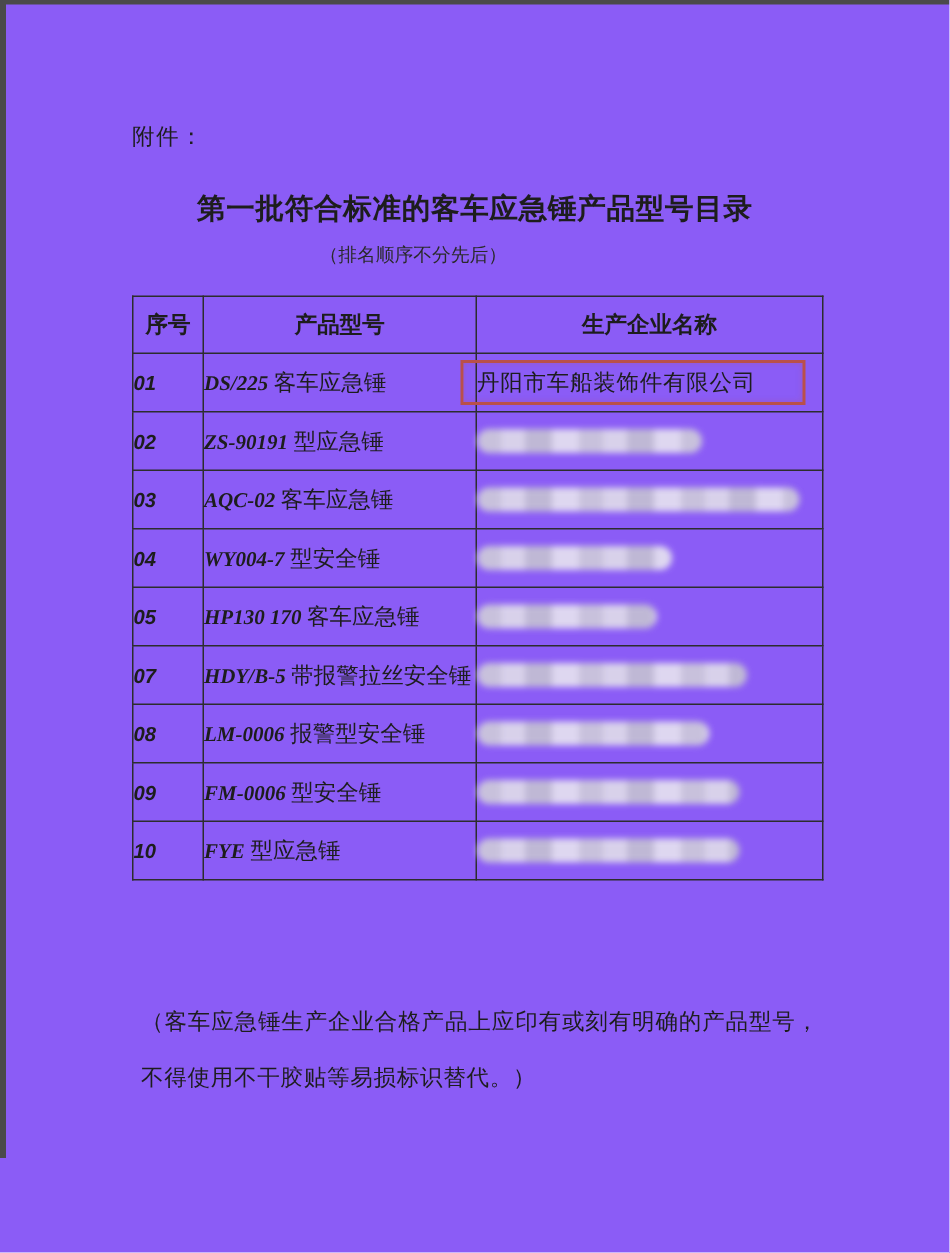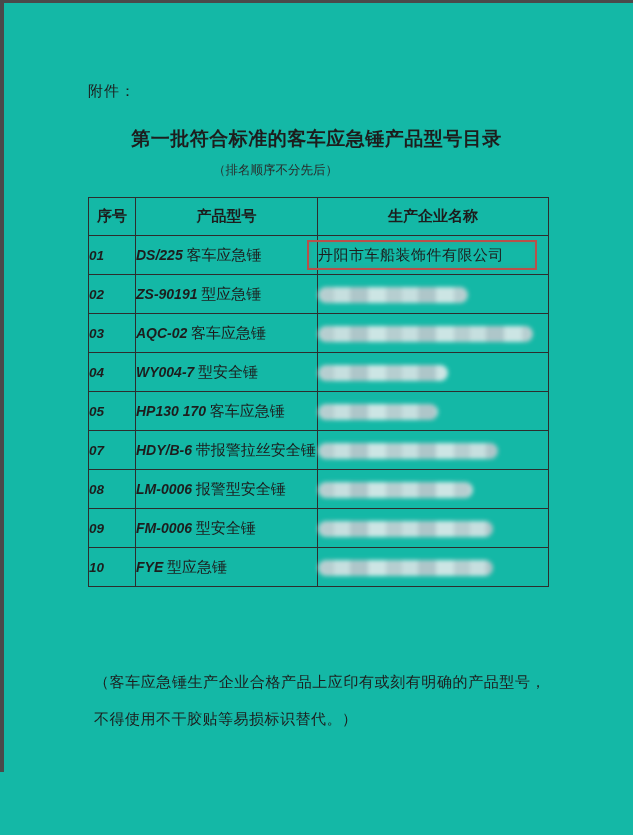--- a/index.html
+++ b/index.html
@@ -4,21 +4,21 @@
 <style>
   html, body {
     margin: 0;
     padding: 0;
     background: #ffffff;
   }
   .page {
     position: relative;
     width: 633px;
     height: 835px;
-    background: #14b8a6;
+    background: #8b5cf6;
     overflow: hidden;
     font-family: "Liberation Serif", serif;
     color: var(--ink, #1d1d1d);
   }
   .top-edge {
     position: absolute;
     top: 0; left: 0;
     width: 633px; height: 3px;
     background: var(--edge, #4a4a4a);
   }
@@ -79,21 +79,21 @@
     font-weight: bold;
     font-style: italic;
     font-size: 13.5px;
   }
   td.c-model {
     padding-left: 12px;
     font-size: 15px;
     white-space: nowrap;
   }
   .model-code {
-    font-family: Liberation Sans, sans-serif;
+    font-family: Liberation Serif, serif;
     font-weight: bold;
     font-style: italic;
     font-size: 14px;
   }
   td.c-company {
     position: relative;
     padding-left: 6px;
     font-size: 15px;
   }
   .company-text { letter-spacing: 0.5px; text-align: right; }
@@ -175,21 +175,21 @@
       <td class="c-model"><span class="model-code">WY004-7</span><span class="model-name"> 型安全锤</span></td>
       <td class="c-company"><span class="blur-blob" style="width: 130px;"></span></td>
     </tr>
         <tr>
       <td class="c-no"><span class="no">05</span></td>
       <td class="c-model"><span class="model-code">HP130 170</span><span class="model-name"> 客车应急锤</span></td>
       <td class="c-company"><span class="blur-blob" style="width: 120px;"></span></td>
     </tr>
         <tr>
       <td class="c-no"><span class="no">07</span></td>
-      <td class="c-model"><span class="model-code">HDY/B-6</span><span class="model-name"> 带报警拉丝安全锤</span></td>
+      <td class="c-model"><span class="model-code">HDY/B-5</span><span class="model-name"> 带报警拉丝安全锤</span></td>
       <td class="c-company"><span class="blur-blob" style="width: 180px;"></span></td>
     </tr>
         <tr>
       <td class="c-no"><span class="no">08</span></td>
       <td class="c-model"><span class="model-code">LM-0006</span><span class="model-name"> 报警型安全锤</span></td>
       <td class="c-company"><span class="blur-blob" style="width: 155px;"></span></td>
     </tr>
         <tr>
       <td class="c-no"><span class="no">09</span></td>
       <td class="c-model"><span class="model-code">FM-0006</span><span class="model-name"> 型安全锤</span></td>

